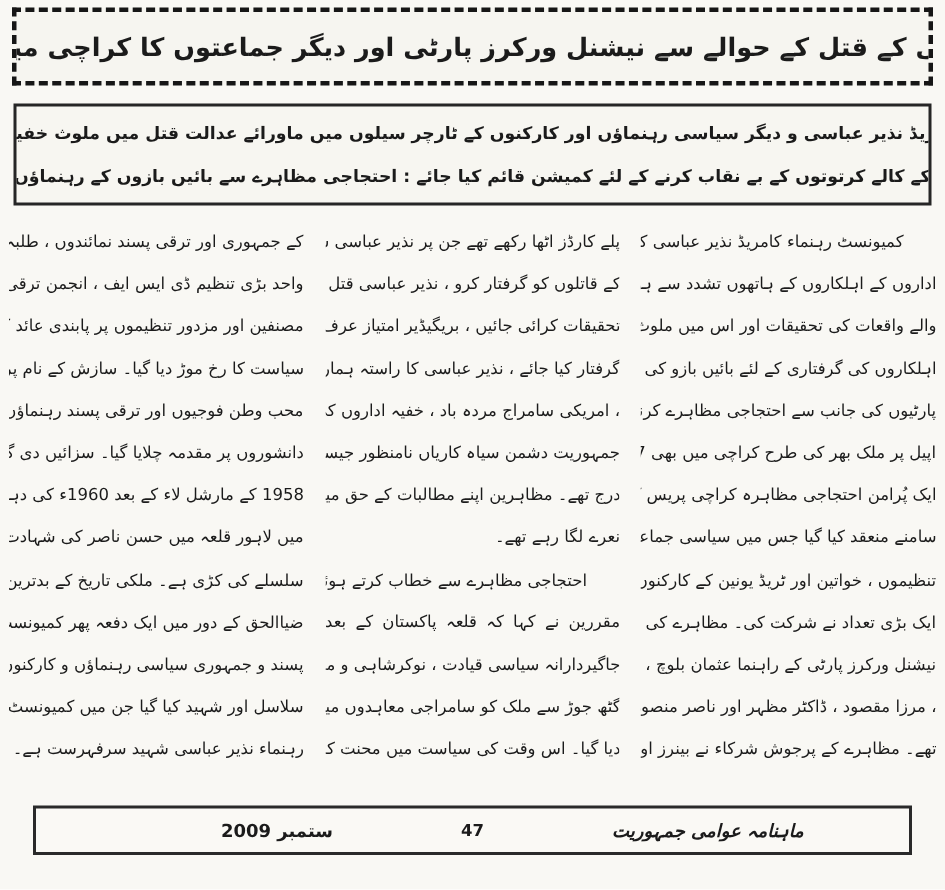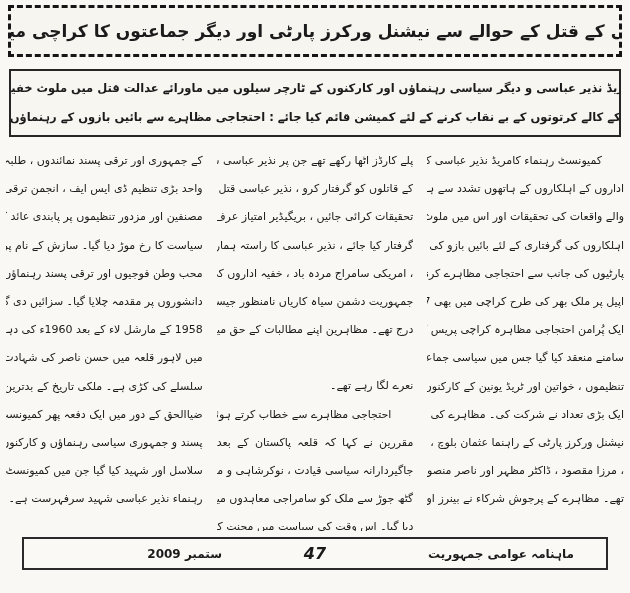--- a/index.html
+++ b/index.html
@@ -46,34 +46,34 @@
   .column{flex:1 1 0;min-width:0;overflow:hidden;}
   .line{
     height:28.2px;line-height:28.2px;
     font-size:11px;
     white-space:nowrap;
     overflow:hidden;
     text-align:justify;
     text-align-last:justify;
   }
   .line.indent{padding-right:22px;}
-  .line.end{text-align-last:right;margin-top:28px;}
+  .line.end{text-align-last:right;}
   
   .footer-bar{
     position:absolute;left:22px;right:22px;top:537px;height:33px;
     border:2px solid #2a2a2a;
     background:#faf9f5;
     box-sizing:border-box;
     display:flex;align-items:center;
     padding:0 12px;
     font-size:12px;
   }
   .footer-cell{flex:1 1 0;overflow:hidden;white-space:nowrap;}
-  .footer-journal{text-align:center;font-weight:600;}
-  .footer-page{text-align:center;font-weight:bold;font-size:16px;font-family:"DejaVu Sans", sans-serif;font-style:italic;}
+  .footer-journal{text-align:left;font-weight:600;font-style:italic;}
+  .footer-page{text-align:center;font-weight:bold;font-size:11px;font-family:"DejaVu Sans", sans-serif;}
   .footer-date{text-align:right;font-weight:600;}
 </style>
 </head>
 <body>
 
 <div class="page" style="background: rgb(249, 248, 244); color: rgb(27, 27, 27);">
 
   <div class="headline-box">
     <div class="headline-text">کامریڈ نذیر عباسی کے قتل کے حوالے سے نیشنل ورکرز پارٹی اور دیگر جماعتوں کا کراچی میں احتجاجی جلسہ</div>
   </div>

